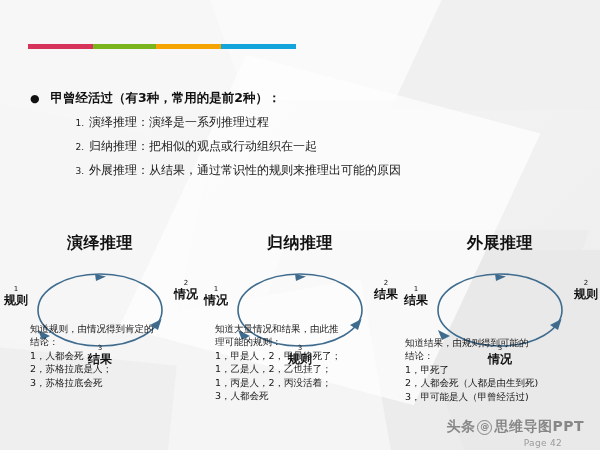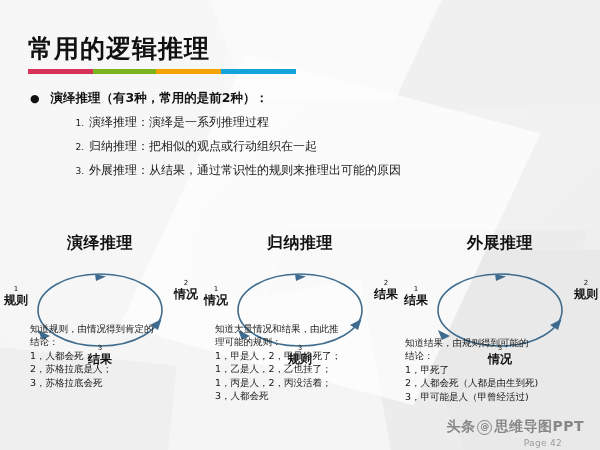--- a/index.html
+++ b/index.html
@@ -258,33 +258,32 @@
   <div class="facet" id="facet-b"></div>
   <div class="facet" id="facet-c"></div>
   <div class="facet" id="facet-d"></div>
   <div class="facet" id="facet-e"></div>
   <div class="facet" id="facet-f"></div>
   <div class="facet" id="facet-g"></div>
   <div class="facet" id="facet-h"></div>
   <div class="facet" id="facet-sheen"></div>
 
   <div id="title-block">
-    <div id="page-title">常用的逻辑推理</div>
     <div id="accent-bar">
       <span style="flex: 1.02 1 0%; background: rgb(214, 50, 90);"></span>
       <span style="flex: 1 1 0%; background: rgb(122, 181, 29);"></span>
       <span style="flex: 1.02 1 0%; background: rgb(245, 163, 0);"></span>
       <span style="flex: 1.18 1 0%; background: rgb(18, 164, 219);"></span>
     </div>
   </div>
 
   <div id="bullets">
     <div id="lead-bullet">
       <span class="dot">●</span>
-      <span>演绎推理（有3种，常用的是前2种）：</span>
+      <span>甲曾经活过（有3种，常用的是前2种）：</span>
     </div>
     <div class="num-item">
       <span class="idx">1.</span>
       <span>演绎推理：演绎是一系列推理过程</span>
     </div>
     <div class="num-item">
       <span class="idx">2.</span>
       <span>归纳推理：把相似的观点或行动组织在一起</span>
     </div>
     <div class="num-item">

